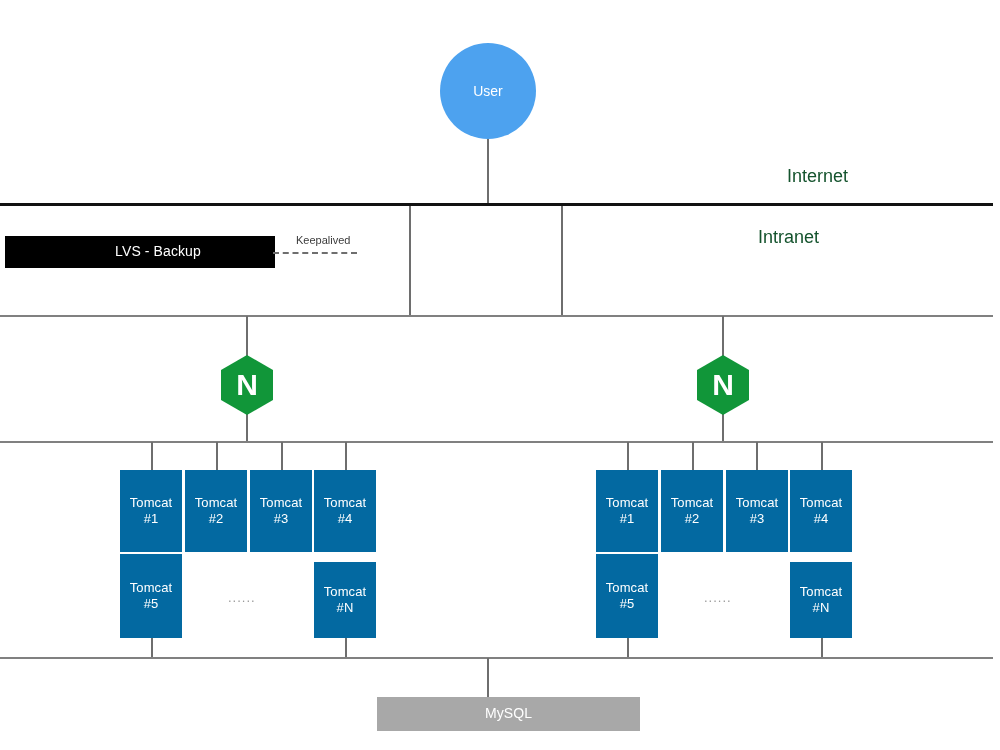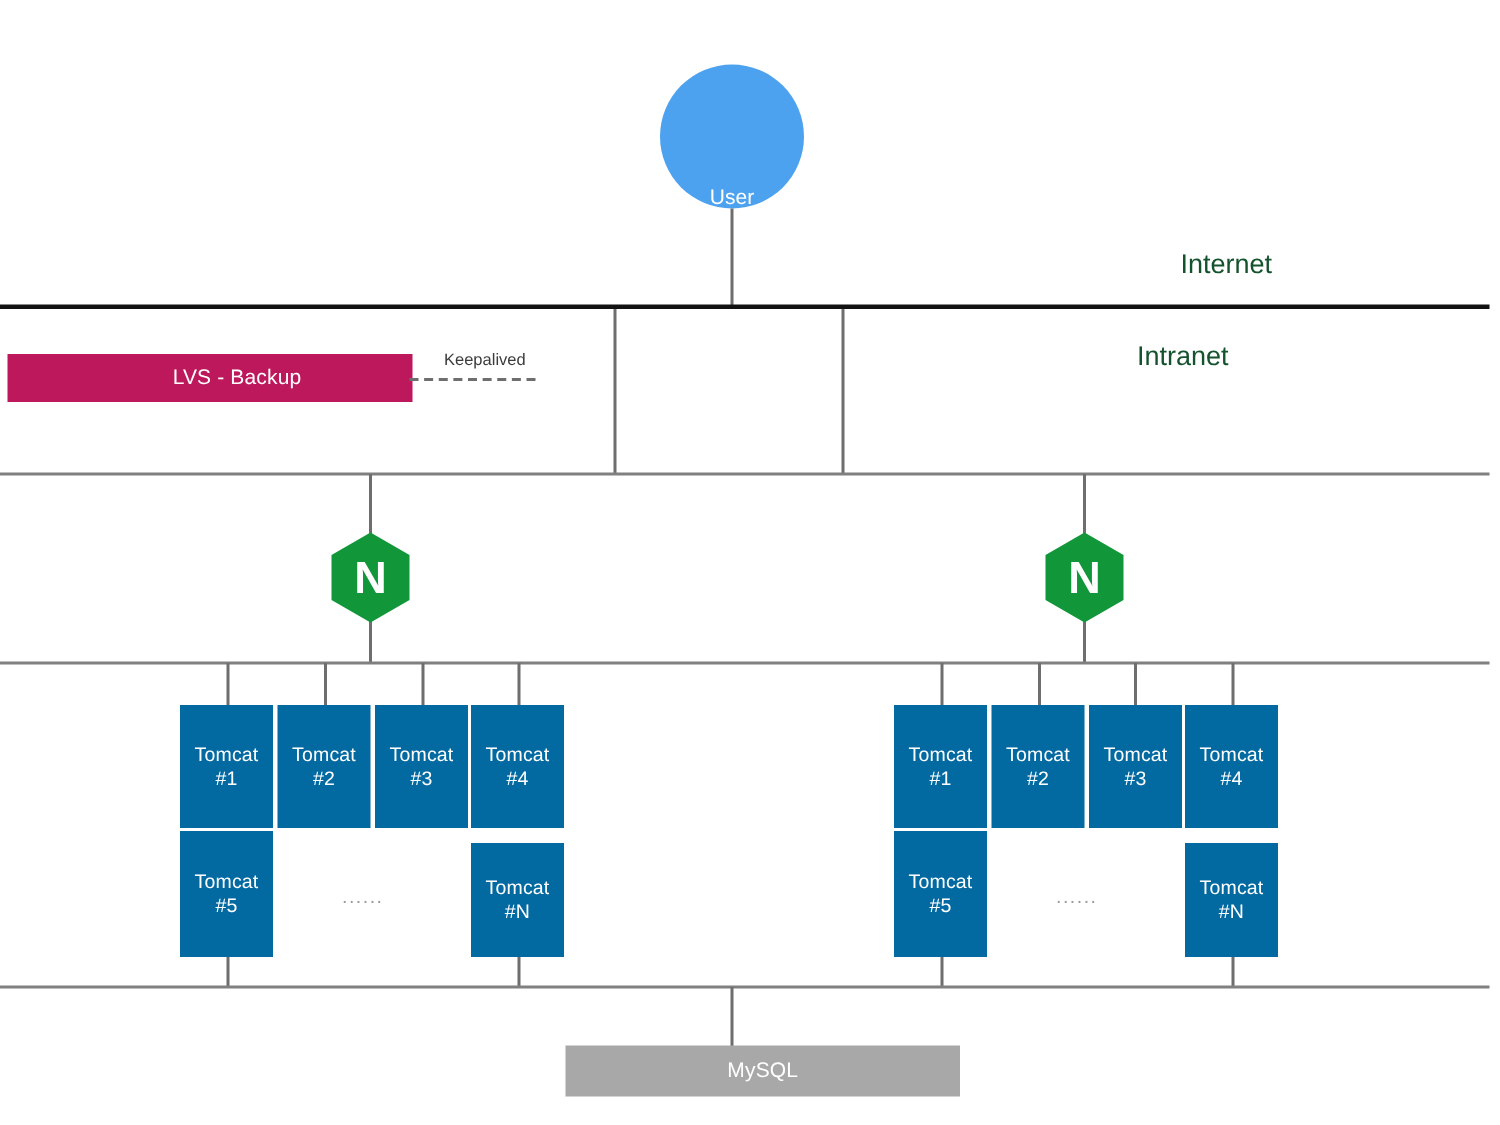--- a/index.html
+++ b/index.html
@@ -43,41 +43,41 @@
     display: flex;
     align-items: center;
     justify-content: center;
     color: #ffffff;
     text-align: center;
     line-height: 1.22;
     box-sizing: border-box;
     letter-spacing: 0.1px;
   }
   .lvs {
-    background: #be185d;
+    background: #000000;
     font-size: 14px;
     padding-left: 36px;
   }
   .mysql {
     background: #a8a8a8;
     font-size: 14px;
   }
   .tomcat {
     background: #0369a1;
     font-size: 13px;
     white-space: pre-line;
   }
 
   
   .user-circle {
     position: absolute;
     border-radius: 50%;
     background: #4da2ef;
     display: flex;
-    align-items: flex-end;
+    align-items: center;
     justify-content: center;
     color: #ffffff;
     font-size: 14px;
   }
 
   
   .zone-label {
     position: absolute;
     font-size: 18px;
     color: #14532d;

